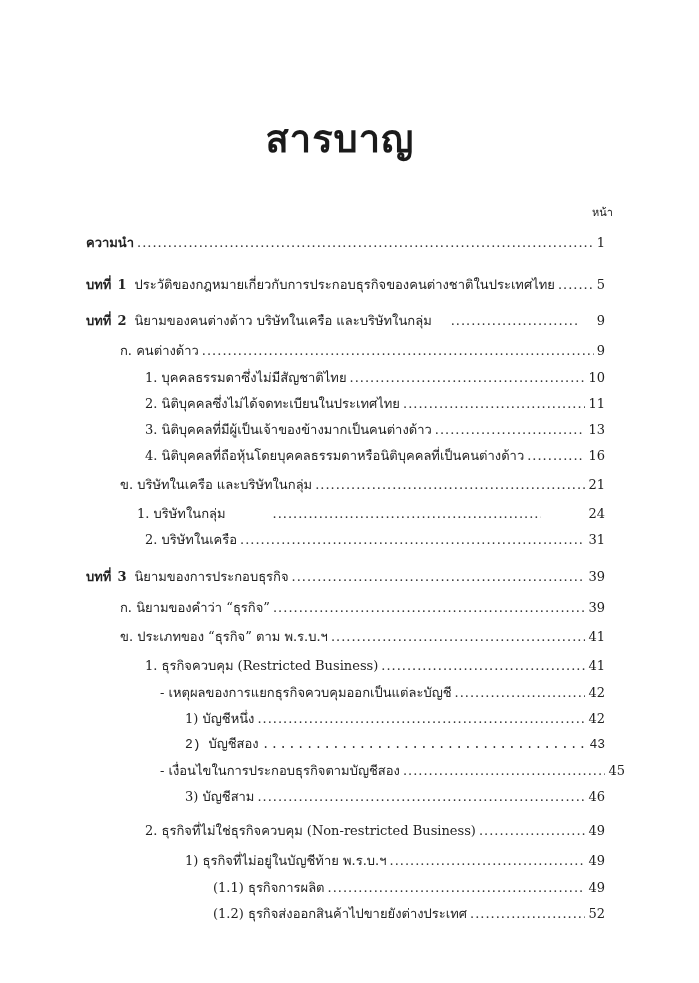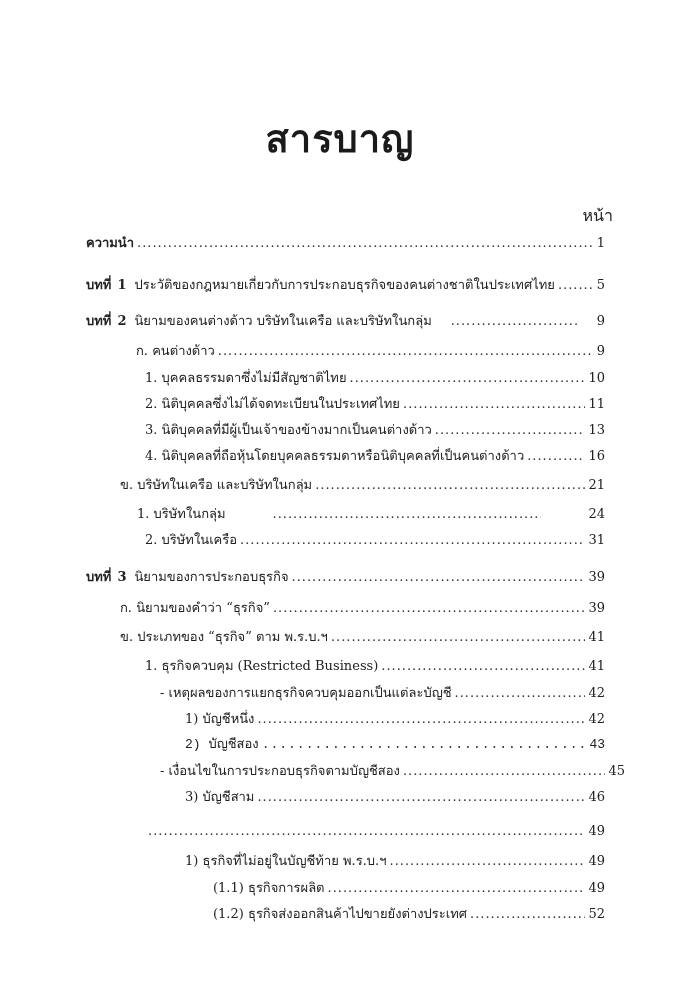--- a/index.html
+++ b/index.html
@@ -7,21 +7,21 @@
     width: 699px; height: 983px; position: relative; overflow: hidden;
     font-family: "DejaVu Serif", "Liberation Serif", serif;
     color: #222;
   }
   .title {
     position: absolute; left: 0; width: 680px; top: 108px;
     text-align: center; font-size: 38px; font-weight: bold; color: #1a1a1a;
     letter-spacing: 1px;
   }
   .page-label {
-    position: absolute; right: 86px; top: 203px; font-size: 16px;
+    position: absolute; right: 86px; top: 203px; font-size: 11px;
   }
   .row {
     position: absolute; left: 0; width: 699px; height: 22px;
     font-size: 13px; line-height: 22px;
   }
   .row .inner {
     position: absolute; right: 94px; display: flex; align-items: baseline;
     white-space: nowrap; overflow: hidden;
   }
   .row .label { flex: 0 0 auto; }
@@ -59,21 +59,21 @@
       </div>
     </div>
     <div class="row" style="top: 310px;">
       <div class="inner" style="left: 86px; gap: 16px;">
         <span class="label"><b>บทที่</b><span class="chap-num">2</span><span>นิยามของคนต่างด้าว บริษัทในเครือ และบริษัทในกลุ่ม</span></span>
         <span class="dots"></span>
         <span class="num">9</span>
       </div>
     </div>
     <div class="row" style="top: 340px;">
-      <div class="inner" style="left: 136px;">
+      <div class="inner" style="left: 120px;">
         <span class="label"><span>ก. คนต่างด้าว</span></span>
         <span class="dots"></span>
         <span class="num">9</span>
       </div>
     </div>
     <div class="row" style="top: 367px;">
       <div class="inner" style="left: 145px;">
         <span class="label"><span>1. บุคคลธรรมดาซึ่งไม่มีสัญชาติไทย</span></span>
         <span class="dots"></span>
         <span class="num">10</span>
@@ -179,20 +179,21 @@
     </div>
     <div class="row" style="top: 786px;">
       <div class="inner" style="left: 185px;">
         <span class="label"><span>3)  บัญชีสาม</span></span>
         <span class="dots"></span>
         <span class="num">46</span>
       </div>
     </div>
     <div class="row" style="top: 820px;">
       <div class="inner" style="left: 145px;">
+        <span class="label"><span>2. ธุรกิจที่ไม่ใช่ธุรกิจควบคุม (Non-restricted Business)</span></span>
         <span class="dots"></span>
         <span class="num">49</span>
       </div>
     </div>
     <div class="row" style="top: 850px;">
       <div class="inner" style="left: 185px;">
         <span class="label"><span>1)  ธุรกิจที่ไม่อยู่ในบัญชีท้าย พ.ร.บ.ฯ</span></span>
         <span class="dots"></span>
         <span class="num">49</span>
       </div>

